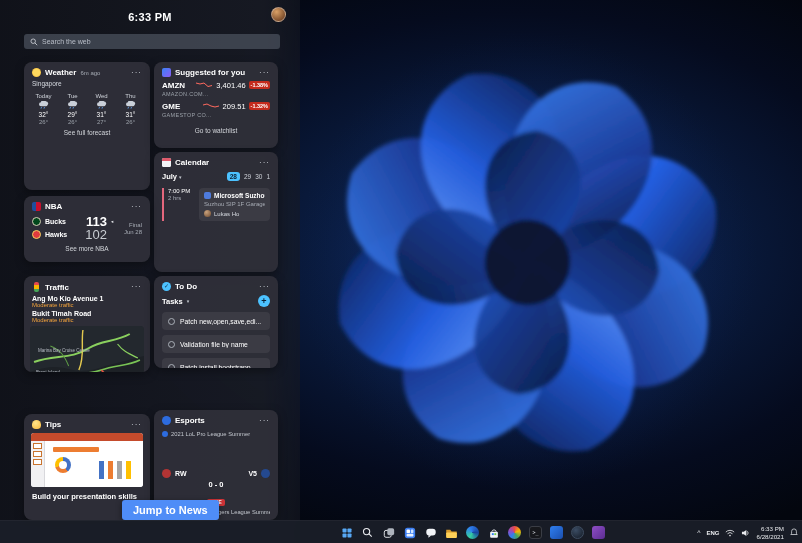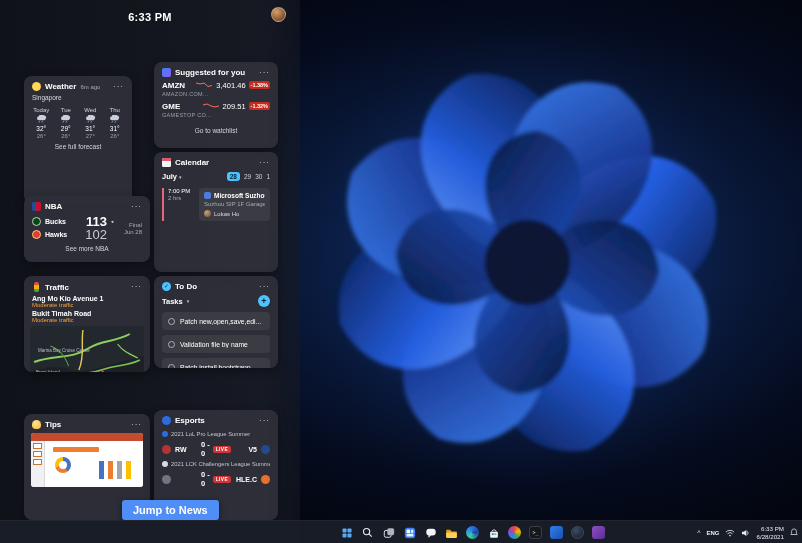--- a/index.html
+++ b/index.html
@@ -140,21 +140,21 @@
   .tips-caption { padding:5px 8px 0; font-size:7.5px; font-weight:700; }
 
   
   .es-body { padding:0 8px; }
   .es-league { display:flex; align-items:center; gap:3px; margin-top:3px; }
   .es-dot { width:6px; height:6px; border-radius:50%; flex:0 0 auto; }
   .es-league span.txt { font-size:5.8px; color:#c3c7ce; white-space:nowrap; overflow:hidden; }
   .es-match { display:flex; align-items:center; gap:4px; margin-top:3px; }
   .es-team { font-size:7px; font-weight:700; width:22px; }
   .es-team.right { text-align:right; }
-  .es-mid { flex:1; display:flex; align-items:center; gap:1px; }
+  .es-mid { flex:1; display:flex; flex-direction:column; align-items:center; gap:10px;margin-top:40px; }
   .es-score { font-size:7.5px; font-weight:700; }
   .live { background:#d13438; color:#fff; font-size:4.8px; font-weight:700; padding:1px 3px; border-radius:2px; letter-spacing:.4px; }
 
   
   .jump { position:absolute; left:122px; top:500px; z-index:6; background:#4f8df7; color:#fff;
     border:none; border-radius:3px; font-size:11px; font-weight:600; padding:4px 11px;
     font-family:inherit; box-shadow:0 2px 6px rgba(0,0,0,.45); }
 
   
   .taskbar { position:absolute; left:0; bottom:0; width:802px; height:23px; z-index:10;
@@ -217,22 +217,29 @@
         <path d="M250,250 C290,185 380,178 392,250 C380,322 290,315 250,250 Z" fill="url(#pet3)" opacity=".85" transform="rotate(292 250 250)"></path>
         <circle cx="250" cy="250" r="46" fill="#071029" opacity=".9"></circle>
       </g>
     </svg>
   </div>
 
   <aside class="panel">
     <div class="panel-time">6:33 PM</div>
     <div class="avatar"></div>
 
-
-    <section class="card" style="left:24px;top:76px;width:108px;height:128px">
+    <div class="searchbar">
+      <svg width="8" height="8" viewBox="0 0 10 10">
+        <circle cx="4" cy="4" r="2.8" fill="none" stroke="#c9cdd4" stroke-width="1.1"></circle>
+        <line x1="6.2" y1="6.2" x2="9" y2="9" stroke="#c9cdd4" stroke-width="1.1"></line>
+      </svg>
+      <input type="text" placeholder="Search the web" style="">
+    </div>
+
+    <section class="card" style="left:24px;top:62px;width:126px;height:128px">
       <div class="card-head">
         <span class="hico sun"></span>
         <span class="card-title">Weather</span>
         <span class="muted tiny">6m ago</span>
         <span class="more">···</span>
       </div>
       <div class="w-loc">Singapore</div>
       <div class="w-days">
         <span class="w-day-name">Today</span>
         <span class="w-day-name">Tue</span>
@@ -440,20 +447,21 @@
             <i></i>
             <i></i>
             <i></i>
           </div>
         <div class="t-slide">
           <div class="t-title"></div>
           <div class="t-donut"></div>
           <div class="t-bars"></div>
         </div>
       </div>
+      <div class="tips-caption">Build your presentation skills</div>
     </section>
 
     <section class="card" style="left:154px;top:410px;width:124px;height:110px">
       <div class="card-head">
         <span class="hico esports"></span>
         <span class="card-title">Esports</span>
         <span class="more">···</span>
       </div>
       <div class="es-body">
         <div class="es-league">

